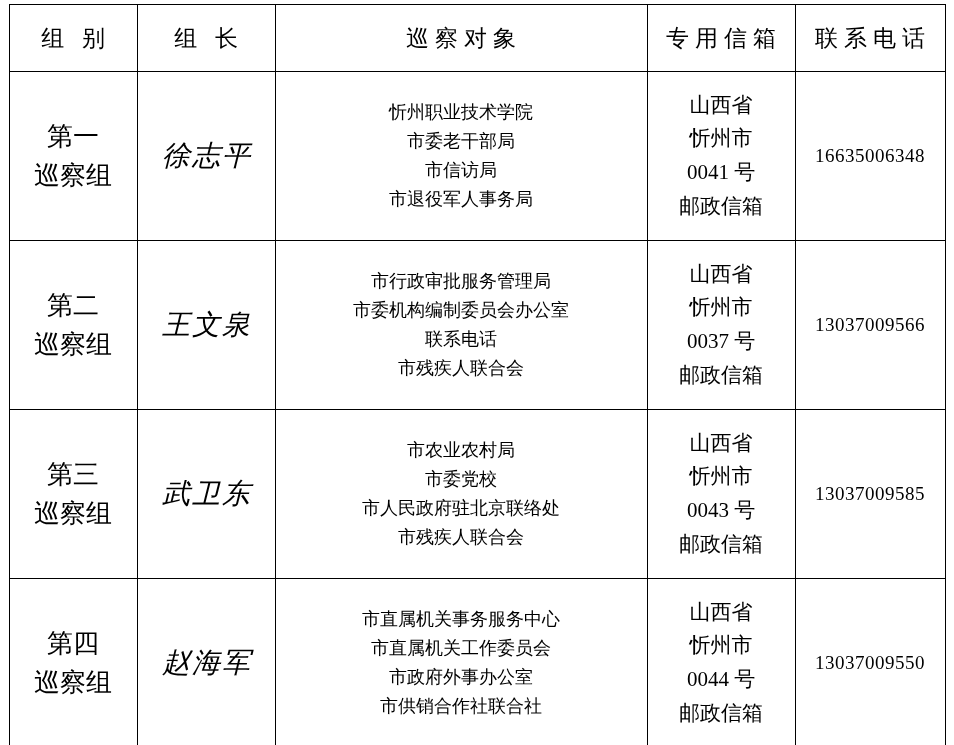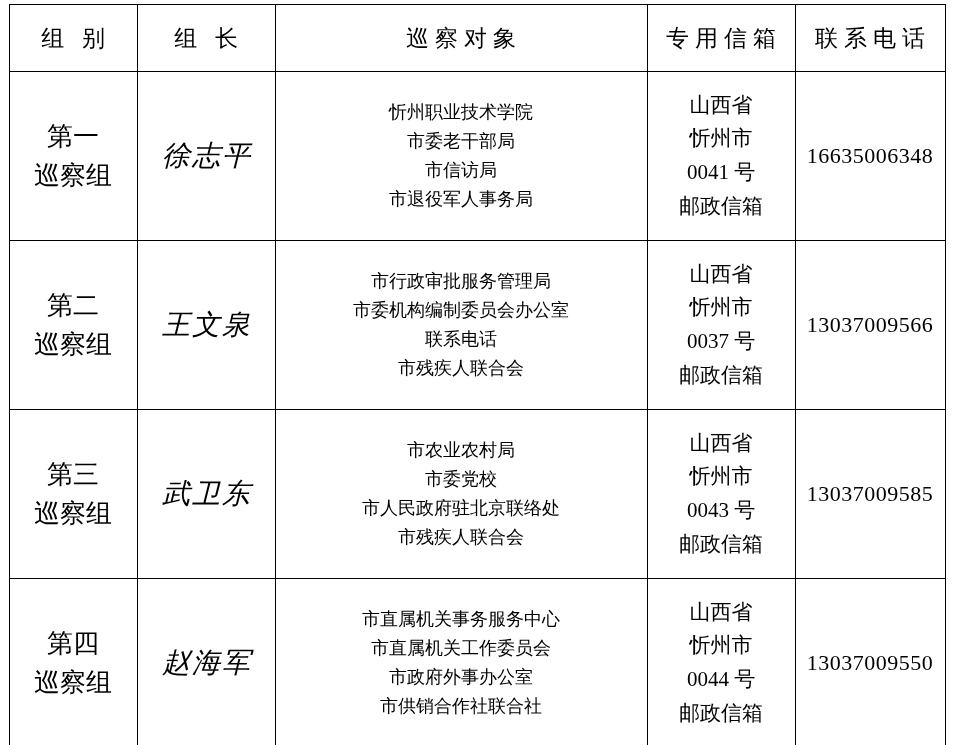--- a/index.html
+++ b/index.html
@@ -72,21 +72,21 @@
     display: block;
   }
   .mailbox-cell {
     font-size: 21px;
     line-height: 1.6;
   }
   .mailbox-cell .line {
     display: block;
   }
   .phone-cell {
-    font-size: 22px;
+    font-size: 19px;
     font-family: "Liberation Serif", "DejaVu Serif", serif;
     letter-spacing: 0.5px;
   }
   tbody tr.row-1 td { height: 160px; }
   tbody tr.row-2 td { height: 160px; }
   tbody tr.row-3 td { height: 160px; }
   tbody tr.row-4 td { height: 160px; }
 </style>
 </head>
 <body>

